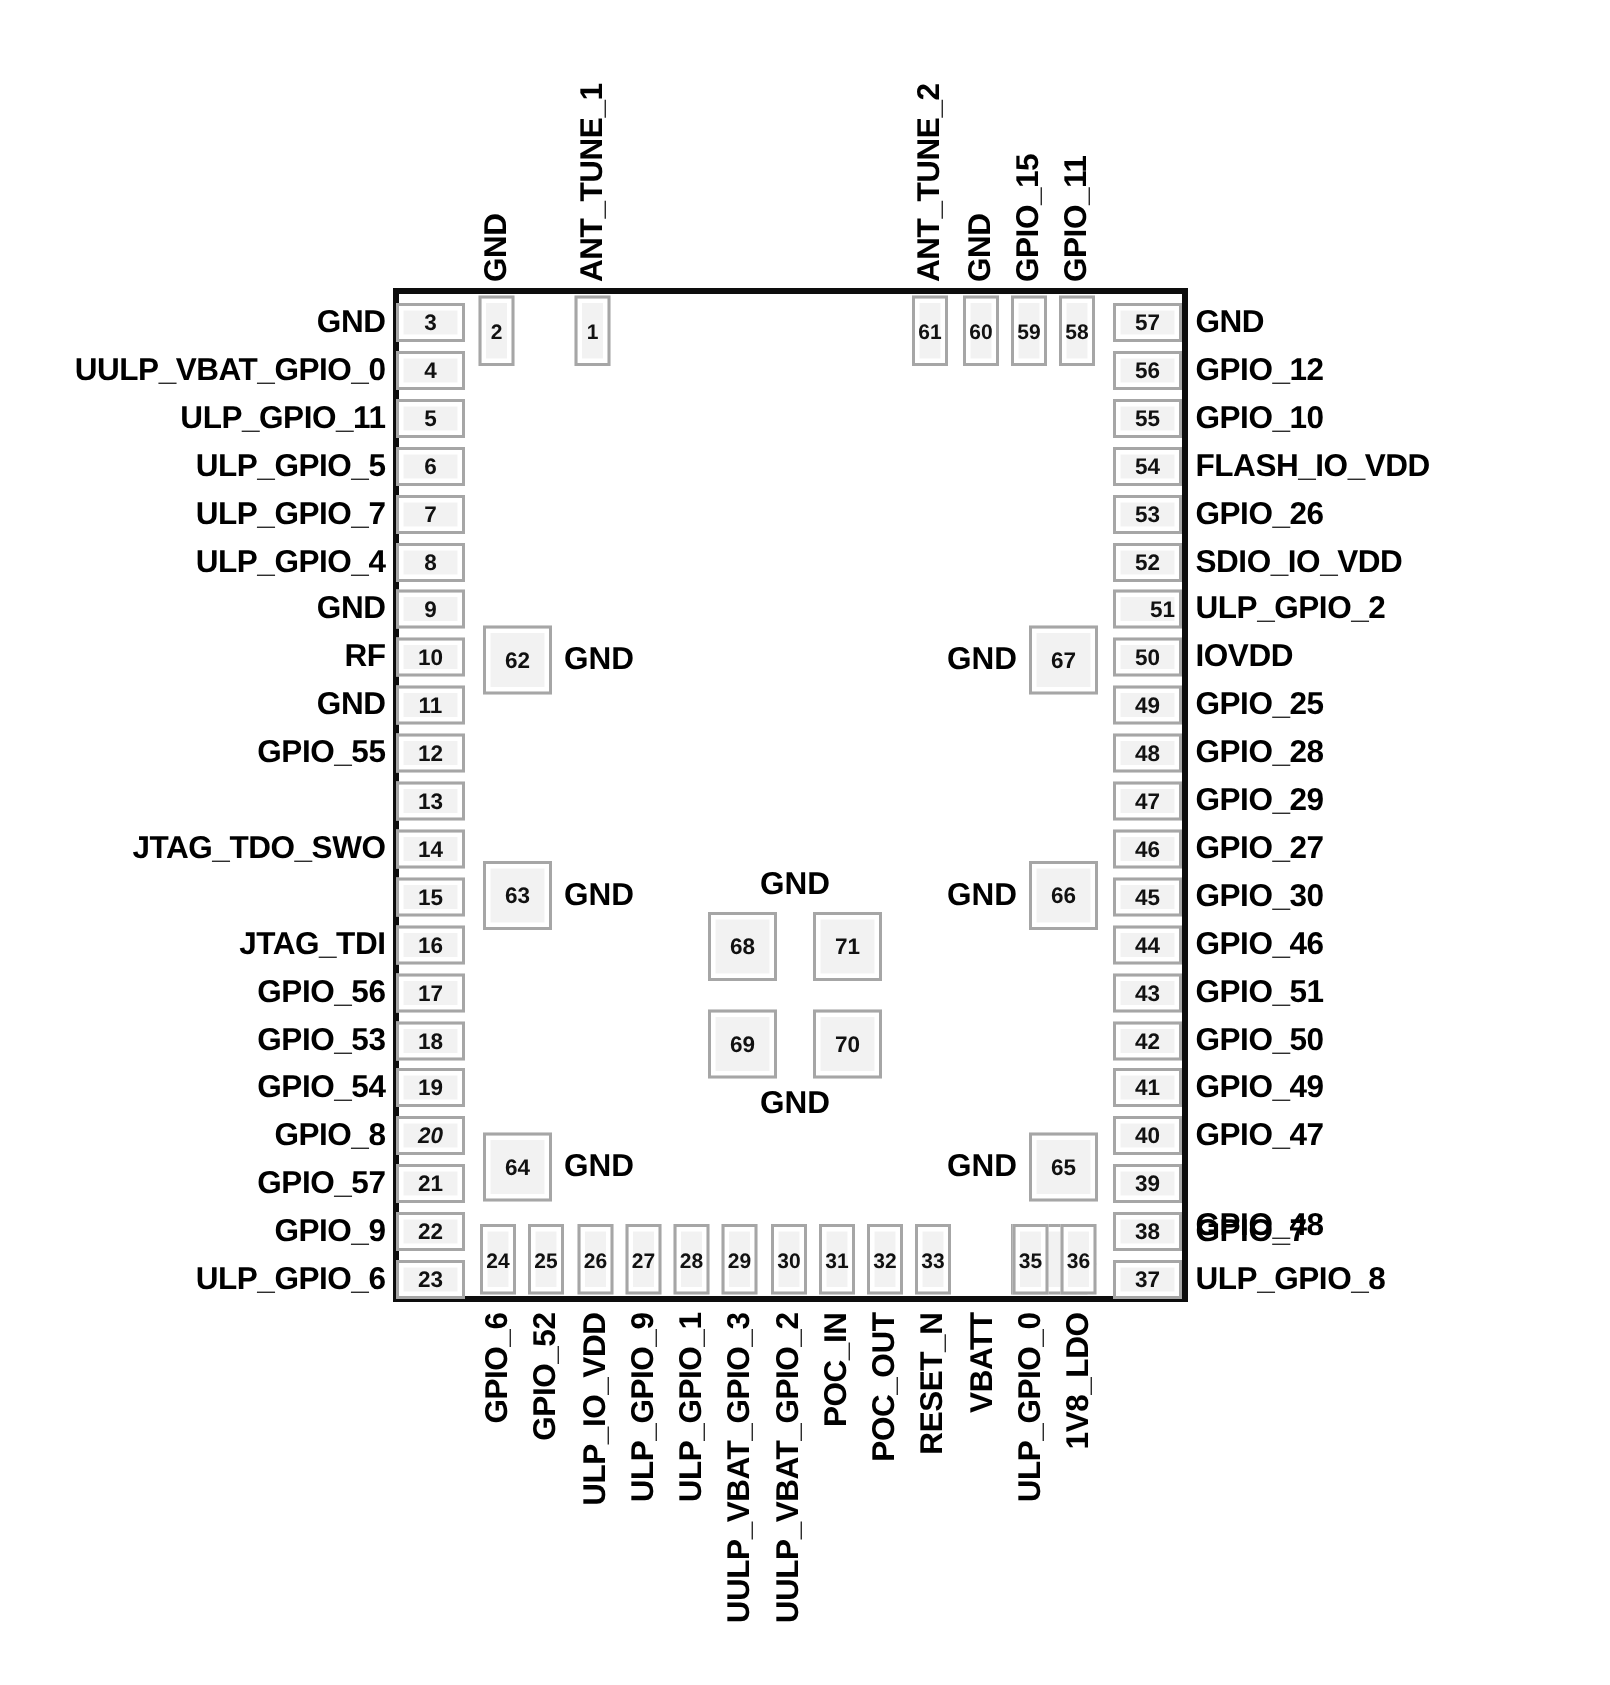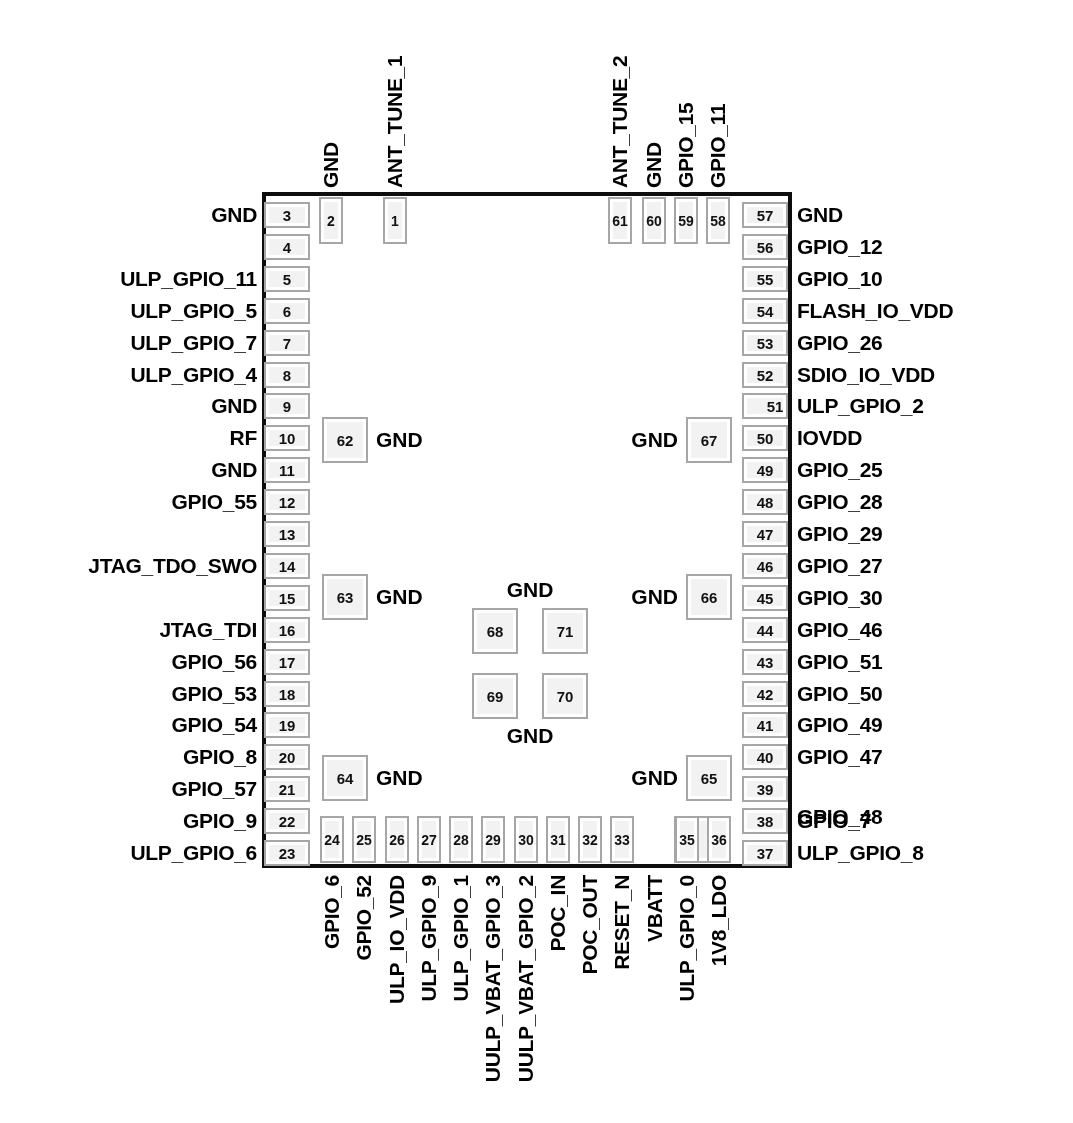--- a/index.html
+++ b/index.html
@@ -41,20 +41,21 @@
 
 <div id="canvas">
     <div class="package" style="left: 262px; top: 192px; width: 530px; height: 676px;"></div>
     <div class="pin hpin" style="left: 264px; top: 202px; width: 46px; height: 26px;">
       <div class="pin-num">3</div>
     </div>
     <div class="side-label left" style="right: 816px; top: 202px; text-align: right;">GND</div>
     <div class="pin hpin" style="left: 264px; top: 234px; width: 46px; height: 26px;">
       <div class="pin-num">4</div>
     </div>
+    <div class="side-label left" style="right: 816px; top: 234px; text-align: right;">UULP_VBAT_GPIO_0</div>
     <div class="pin hpin" style="left: 264px; top: 266px; width: 46px; height: 26px;">
       <div class="pin-num">5</div>
     </div>
     <div class="side-label left" style="right: 816px; top: 266px; text-align: right;">ULP_GPIO_11</div>
     <div class="pin hpin" style="left: 264px; top: 298px; width: 46px; height: 26px;">
       <div class="pin-num">6</div>
     </div>
     <div class="side-label left" style="right: 816px; top: 298px; text-align: right;">ULP_GPIO_5</div>
     <div class="pin hpin" style="left: 264px; top: 330px; width: 46px; height: 26px;">
       <div class="pin-num">7</div>
@@ -99,21 +100,21 @@
     </div>
     <div class="side-label left" style="right: 816px; top: 649px; text-align: right;">GPIO_56</div>
     <div class="pin hpin" style="left: 264px; top: 681px; width: 46px; height: 26px;">
       <div class="pin-num">18</div>
     </div>
     <div class="side-label left" style="right: 816px; top: 681px; text-align: right;">GPIO_53</div>
     <div class="pin hpin" style="left: 264px; top: 712px; width: 46px; height: 26px;">
       <div class="pin-num">19</div>
     </div>
     <div class="side-label left" style="right: 816px; top: 712px; text-align: right;">GPIO_54</div>
-    <div class="pin hpin" style="left: 264px; top: 744px; width: 46px; height: 26px;">
+    <div class="pin hpin" style="left: 264px; top: 744px; width: 46px; height: 26px; font-style: italic;">
       <div class="pin-num">20</div>
     </div>
     <div class="side-label left" style="right: 816px; top: 744px; text-align: right;">GPIO_8</div>
     <div class="pin hpin" style="left: 264px; top: 776px; width: 46px; height: 26px; text-align: right;">
       <div class="pin-num">21</div>
     </div>
     <div class="side-label left" style="right: 816px; top: 776px; text-align: right;">GPIO_57</div>
     <div class="pin hpin" style="left: 264px; top: 808px; width: 46px; height: 26px;">
       <div class="pin-num">22</div>
     </div>

